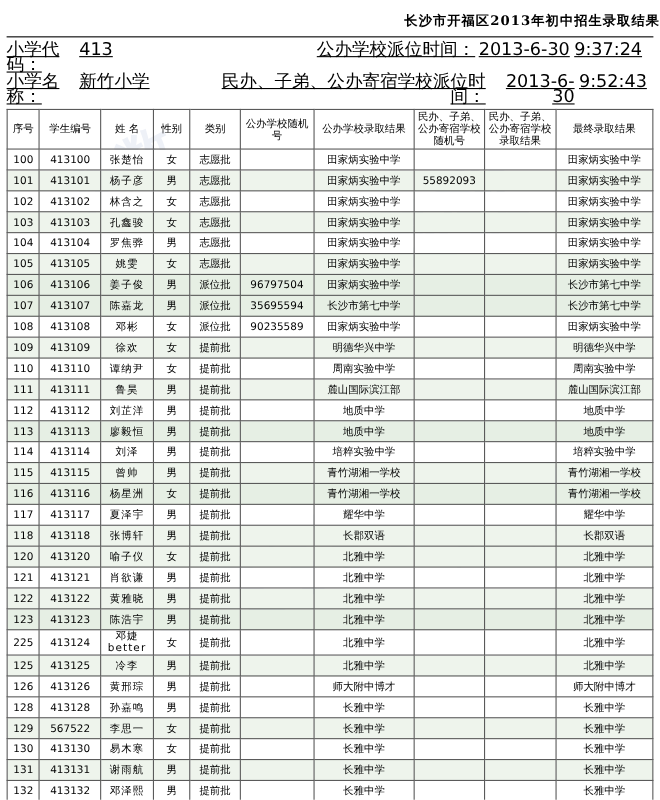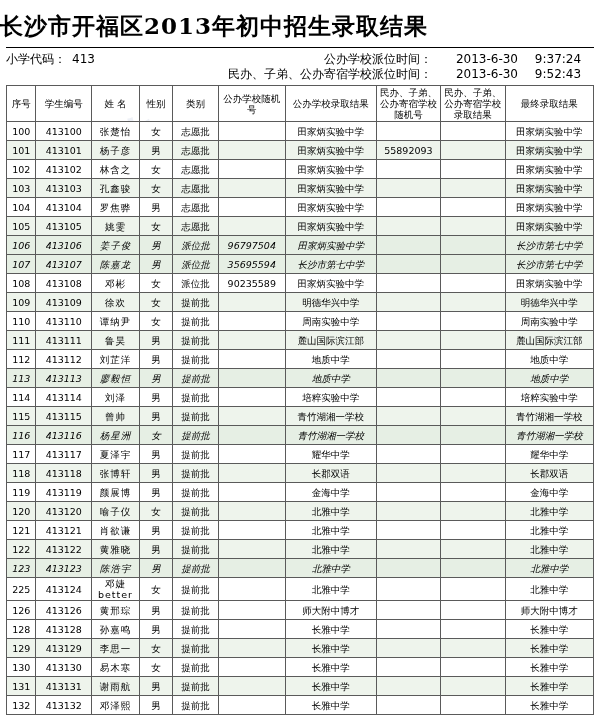--- a/index.html
+++ b/index.html
@@ -37,41 +37,42 @@
     color: rgba(120,150,190,0.17);
     transform: rotate(-28deg);
     white-space: nowrap;
   }
   .wm1 { left: 120px; top: 430px; font-size: 120px; letter-spacing: 6px; }
   .wm2 { left: 330px; top: 150px; font-size: 74px; }
   .wm3 { left: 400px; top: 420px; font-size: 74px; }
   .wm4 { left: 60px;  top: 120px; font-size: 52px; color: rgba(120,150,190,0.13); }
 
   .title {
-    text-align: left;
+    text-align: right;
     font-family: "DejaVu Serif", "Liberation Serif", serif;
-    font-size: 23px;
+    font-size: 12px;
     font-weight: bold;
     letter-spacing: 1px;
     padding-top: 11px;
     padding-bottom: 3px;
     position: relative;
     z-index: 10;
   }
   .hrule {
     border-bottom: 1px solid #000;
     margin: 2px 6px 4px 6px;
     position: relative;
     z-index: 10;
   }
   .meta {
     position: relative;
     z-index: 10;
-    font-size: 12px;
+    font-size: 16px;
     padding: 0 6px;
+    text-decoration: underline;
   }
   .meta-row {
     display: flex;
     align-items: flex-start;
     line-height: 14px;
     margin-bottom: 1px;
   }
   .meta-left {
     width: 180px;
     display: flex;
@@ -86,21 +87,21 @@
   .meta-right .rlbl {
     text-align: right;
   }
   .meta-right .rdate {
     width: 86px;
     text-align: right;
     padding-right: 4px;
   }
   .meta-right .rtime {
     width: 72px;
-    text-align: center;
+    text-align: left;
   }
 
   table.grid {
     position: relative;
     z-index: 10;
     border-collapse: collapse;
     margin: 4px 6px 0 6px;
     width: 588px;
     table-layout: fixed;
     background: transparent;
@@ -128,21 +129,21 @@
   .c3 { width: 30px; }
   .c4 { width: 42px; margin-top: 20px; }
   .c5 { width: 63px; }
   .c6 { width: 87px; margin-left: 16px; }
   .c7 { width: 60px; }
   .c8 { width: 61px; }
   .c9 { width: 84px; }
 
   tr.rowA td { background-color: #ffffff; }
   tr.rowB td { background-color: #eef4ec; }
-  tr.greenish td { background-color: #e6efe4; font-style: italic; }
+  tr.greenish td { background-color: #e6efe4; }
   .nm { letter-spacing: 1px; }
 </style>
 </head>
 <body>
 
 <div class="page">
 
   <div class="watermark">
     <div class="wm wm1">sina</div>
     <div class="wm wm2">奥数</div>
@@ -159,20 +160,24 @@
         <span class="lbl">小学代码：</span>
         <span class="val">413</span>
       </div>
       <div class="meta-right">
         <span class="rlbl">公办学校派位时间：</span>
         <span class="rdate">2013-6-30</span>
         <span class="rtime">9:37:24</span>
       </div>
     </div>
     <div class="meta-row">
+      <div class="meta-left">
+        <span class="lbl">小学名称：</span>
+        <span class="val">新竹小学</span>
+      </div>
       <div class="meta-right">
         <span class="rlbl">民办、子弟、公办寄宿学校派位时间：</span>
         <span class="rdate">2013-6-30</span>
         <span class="rtime">9:52:43</span>
       </div>
     </div>
   </div>
 
   <table class="grid">
     <thead>
@@ -411,32 +416,20 @@
           <td class="c1">413118</td>
           <td class="c2 nm">张博轩</td>
           <td class="c3">男</td>
           <td class="c4">提前批</td>
           <td class="c5"></td>
           <td class="c6">长郡双语</td>
           <td class="c7"></td>
           <td class="c8"></td>
           <td class="c9">长郡双语</td>
         </tr>
-        <tr class="rowA">
-          <td class="c0">119</td>
-          <td class="c1">413119</td>
-          <td class="c2 nm">颜展博</td>
-          <td class="c3">男</td>
-          <td class="c4">提前批</td>
-          <td class="c5"></td>
-          <td class="c6">金海中学</td>
-          <td class="c7"></td>
-          <td class="c8"></td>
-          <td class="c9">金海中学</td>
-        </tr>
         <tr class="rowB">
           <td class="c0">120</td>
           <td class="c1">413120</td>
           <td class="c2 nm">喻子仪</td>
           <td class="c3">女</td>
           <td class="c4">提前批</td>
           <td class="c5"></td>
           <td class="c6">北雅中学</td>
           <td class="c7"></td>
           <td class="c8"></td>
@@ -483,20 +476,32 @@
           <td class="c1">413124</td>
           <td class="c2 nm">邓婕better</td>
           <td class="c3">女</td>
           <td class="c4">提前批</td>
           <td class="c5"></td>
           <td class="c6">北雅中学</td>
           <td class="c7"></td>
           <td class="c8"></td>
           <td class="c9">北雅中学</td>
         </tr>
+        <tr class="rowB">
+          <td class="c0">125</td>
+          <td class="c1">413125</td>
+          <td class="c2 nm">冷李</td>
+          <td class="c3">男</td>
+          <td class="c4">提前批</td>
+          <td class="c5"></td>
+          <td class="c6">北雅中学</td>
+          <td class="c7"></td>
+          <td class="c8"></td>
+          <td class="c9">北雅中学</td>
+        </tr>
         <tr class="rowA">
           <td class="c0">126</td>
           <td class="c1">413126</td>
           <td class="c2 nm">黄邢琮</td>
           <td class="c3">男</td>
           <td class="c4">提前批</td>
           <td class="c5"></td>
           <td class="c6">师大附中博才</td>
           <td class="c7"></td>
           <td class="c8"></td>
@@ -509,21 +514,21 @@
           <td class="c3">男</td>
           <td class="c4">提前批</td>
           <td class="c5"></td>
           <td class="c6">长雅中学</td>
           <td class="c7"></td>
           <td class="c8"></td>
           <td class="c9">长雅中学</td>
         </tr>
         <tr class="rowB">
           <td class="c0">129</td>
-          <td class="c1">413129</td>
+          <td class="c1">567522</td>
           <td class="c2 nm">李思一</td>
           <td class="c3">女</td>
           <td class="c4">提前批</td>
           <td class="c5"></td>
           <td class="c6">长雅中学</td>
           <td class="c7"></td>
           <td class="c8"></td>
           <td class="c9">长雅中学</td>
         </tr>
         <tr class="rowA">

